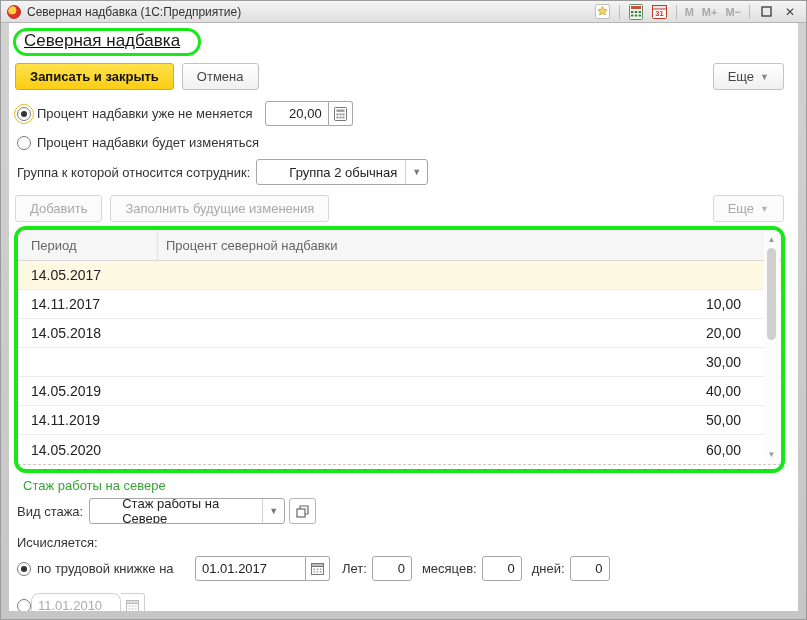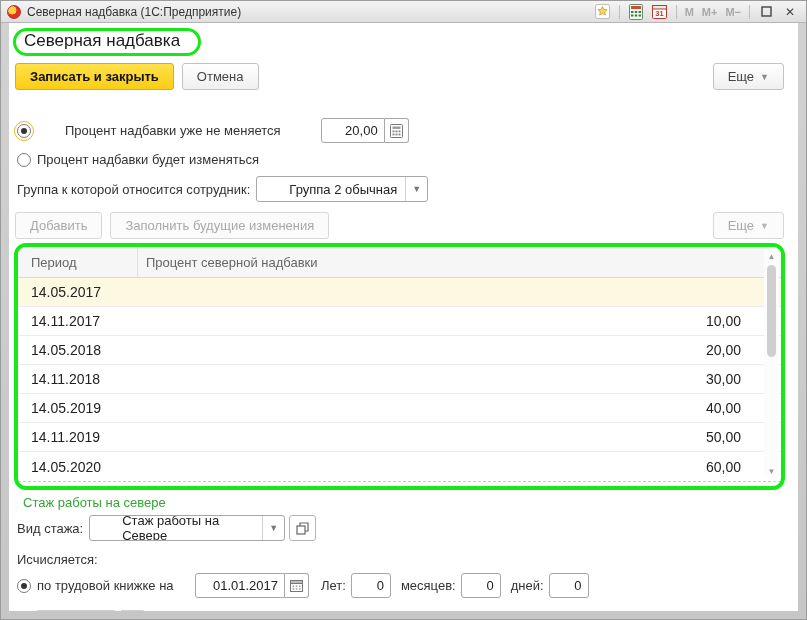--- a/index.html
+++ b/index.html
@@ -29,21 +29,21 @@
   .tb-mem { color:#a9a9a9; font-weight:bold; font-size:11px; width:auto; padding:0 2px; }
   .tb-win { font-size:12px; color:#444; font-weight:bold; }
   .calc-ico-svg, .cal-ico-svg, .star-ico-svg { display:block; }
 
   .content {
     position:absolute; left:8px; right:8px; top:22px; bottom:8px;
     background:#ffffff; overflow:hidden;
   }
 
   .page-title-wrap { margin:5px 0 0 4px; display:inline-block;
-    border:3px solid #17e817; border-radius:16px; padding:0 18px 2px 8px; }
+    border:3px solid #17e817; border-radius:16px; padding:0 18px 2px 8px;text-decoration:underline; }
   .page-title { font-size:17px; color:#1a1a1a; }
 
   .cmdbar { display:flex; align-items:center; margin:7px 14px 0 6px; gap:8px; }
   .btn {
     height:27px; padding:0 14px; font-size:13px; color:#454545;
     background:linear-gradient(#ffffff,#f0f0f0);
     border:1px solid #c3c3c3; border-radius:3px; cursor:pointer;
     display:inline-flex; align-items:center; gap:6px; white-space:nowrap;
   }
   .btn-primary {
@@ -90,21 +90,21 @@
     width:27px; height:26px; margin-left:4px; border:1px solid #b5b5b5; border-radius:3px;
     background:#fff; display:flex; align-items:center; justify-content:center; cursor:pointer;
   }
 
   .grid-box {
     margin:4px 13px 0 5px; border:4px solid #17e817; border-radius:12px;
     position:relative; background:#fff; overflow:hidden;
   }
   .thead { display:flex; height:31px; background:#f6f6f6; border-bottom:1px solid #dadada;
     align-items:center; color:#666; font-size:13px; }
-  .col-period { width:120px; padding-left:13px; flex:0 0 auto; }
+  .col-period { width:140px; padding-left:13px; flex:0 0 auto; }
   .col-percent { flex:1; padding-left:8px; }
   .thead .col-period { border-right:1px solid #e2e2e2; height:100%; display:flex; align-items:center; }
   .trow { display:flex; height:29px; align-items:center; font-size:14px; color:#222;
     border-bottom:1px solid #ececec; }
   .trow.sel { background:#fdf8e1; }
   .trow .col-percent { text-align:right; padding-right:40px; }
   .grid-bottom { border-top:1px dashed #c9c9c9; height:5px; }
   .vscroll {
     position:absolute; top:2px; right:2px; bottom:8px; width:15px;
     background:#fcfcfc; display:flex; flex-direction:column; align-items:center;
@@ -181,21 +181,21 @@
     <div class="cmdbar">
       <button class="btn btn-primary">Записать и закрыть</button>
       <button class="btn">Отмена</button>
       <button class="btn more-btn">
         <span>Еще</span>
         <span class="dd-arrow">▼</span>
       </button>
     </div>
 
     
-    <div class="row" style="margin-top:28px;gap:28px;">
+    <div class="row" style="margin-top:11px;">
       <span class="radio sel radio-focus">
           <span class="dot"></span>
         </span>
       <span class="radio-label">Процент надбавки уже не меняется</span>
       <span class="field-group" style="margin-left:12px;">
         <input class="txt num" style="width: 64px;" value="20,00">
         <span class="side-btn">
           <svg width="13" height="14" viewBox="0 0 13 14">
             <rect x="0.5" y="0.5" width="12" height="13" rx="1" fill="#fff" stroke="#777"></rect>
             <rect x="2.5" y="2.5" width="8" height="2.4" fill="#999"></rect>
@@ -249,21 +249,20 @@
       </div>
       <div class="trow">
         <span class="col-period">14.11.2017</span>
         <span class="col-percent">10,00</span>
       </div>
       <div class="trow">
         <span class="col-period">14.05.2018</span>
         <span class="col-percent">20,00</span>
       </div>
       <div class="trow">
-        <span class="col-period">14.11.2018</span>
         <span class="col-percent">30,00</span>
       </div>
       <div class="trow">
         <span class="col-period">14.05.2019</span>
         <span class="col-percent">40,00</span>
       </div>
       <div class="trow">
         <span class="col-period">14.11.2019</span>
         <span class="col-percent">50,00</span>
       </div>
@@ -299,21 +298,21 @@
 
     <div class="row hint-label" style="margin-top:11px;">Исчисляется:</div>
 
     
     <div class="row" style="margin-top:6px;">
       <span class="radio sel">
           <span class="dot"></span>
         </span>
       <span class="radio-label" style="width:158px;">по трудовой книжке на</span>
       <span class="field-group">
-        <input class="txt" style="width: 90px; text-align: right;" value="01.01.2017">
+        <input class="txt" style="width: 111px;" value="01.01.2017">
         <span class="side-btn">
           <svg width="13" height="12" viewBox="0 0 13 12">
             <rect x="0.5" y="0.5" width="12" height="11" fill="#fff" stroke="#777"></rect>
             <rect x="0.5" y="0.5" width="12" height="3" fill="#bbb" stroke="#777"></rect>
             <g fill="#999">
                 <rect x="2.5" y="5.5" width="1.6" height="1.4"></rect>
                 <rect x="5.7" y="5.5" width="1.6" height="1.4"></rect>
                 <rect x="8.9" y="5.5" width="1.6" height="1.4"></rect>
                 <rect x="2.5" y="8.2" width="1.6" height="1.4"></rect>
                 <rect x="5.7" y="8.2" width="1.6" height="1.4"></rect>

